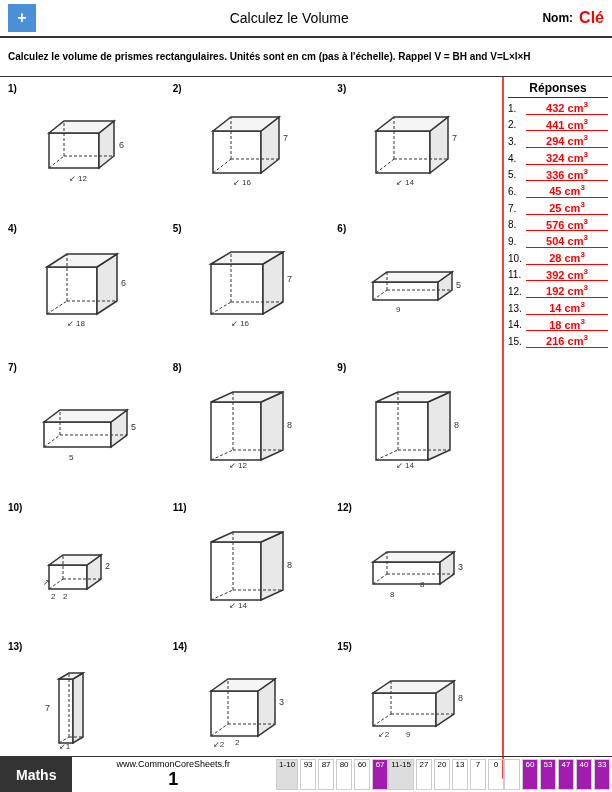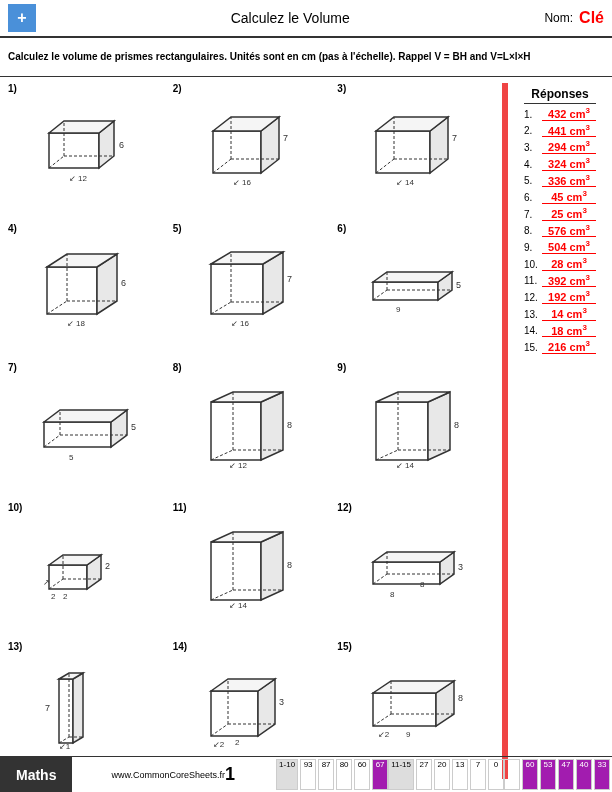--- a/index.html
+++ b/index.html
@@ -37,21 +37,21 @@
       font-weight: normal;
       text-align: center;
       flex: 1;
     }
     .header-right {
       display: flex;
       align-items: center;
       gap: 6px;
       font-size: 12px;
     }
-    .header-right .nom { font-weight: normal; }
+    .header-right .nom { font-weight: bold; }
     .header-right .cle { color: red; font-weight: bold; font-size: 16px; }
 
     
     .instructions {
       padding: 12px 8px;
       font-size: 10px;
       font-weight: bold;
       border-bottom: 1px solid #333;
       line-height: 1.4;
     }
@@ -94,23 +94,22 @@
       align-items: center;
       justify-content: center;
       width: 100%;
       height: 100%;
       margin-top: 8px;
     }
 
     
     .answers-panel {
       width: 110px;
-      border-left: 6px solid #ef4444;
-      padding: 2px 16px;
-      margin-top: 6px;
+      border-left: 2px solid #ef4444;
+      padding: 2px 4px;
     }
 
     .answers-header {
       text-align: center;
       font-weight: bold;
       font-size: 12px;
       padding: 2px 0;
       border-bottom: 1px solid #333;
       margin-bottom: 2px;
     }
@@ -159,21 +158,21 @@
       font-weight: bold;
       font-size: 14px;
       padding: 4px 16px;
       display: flex;
       align-items: center;
     }
 
     .footer-center {
       flex: 1;
       display: flex;
-      flex-direction: row;
+      flex-direction: column;
       align-items: center;
       justify-content: center;
       font-size: 9px;
     }
 
     .footer-stats {
       display: flex;
       flex-direction: row;
       font-size: 8px;
       text-align: right;

